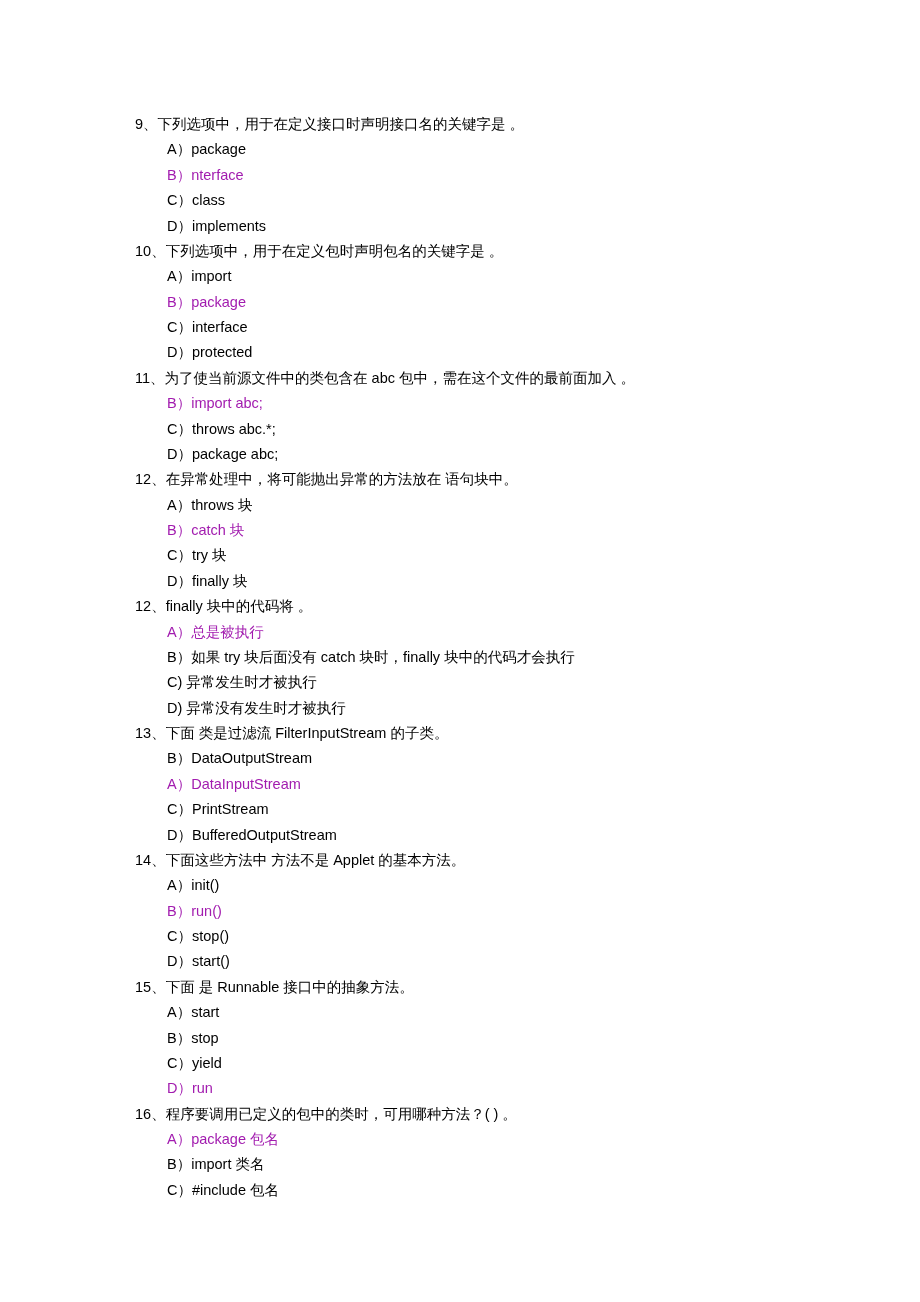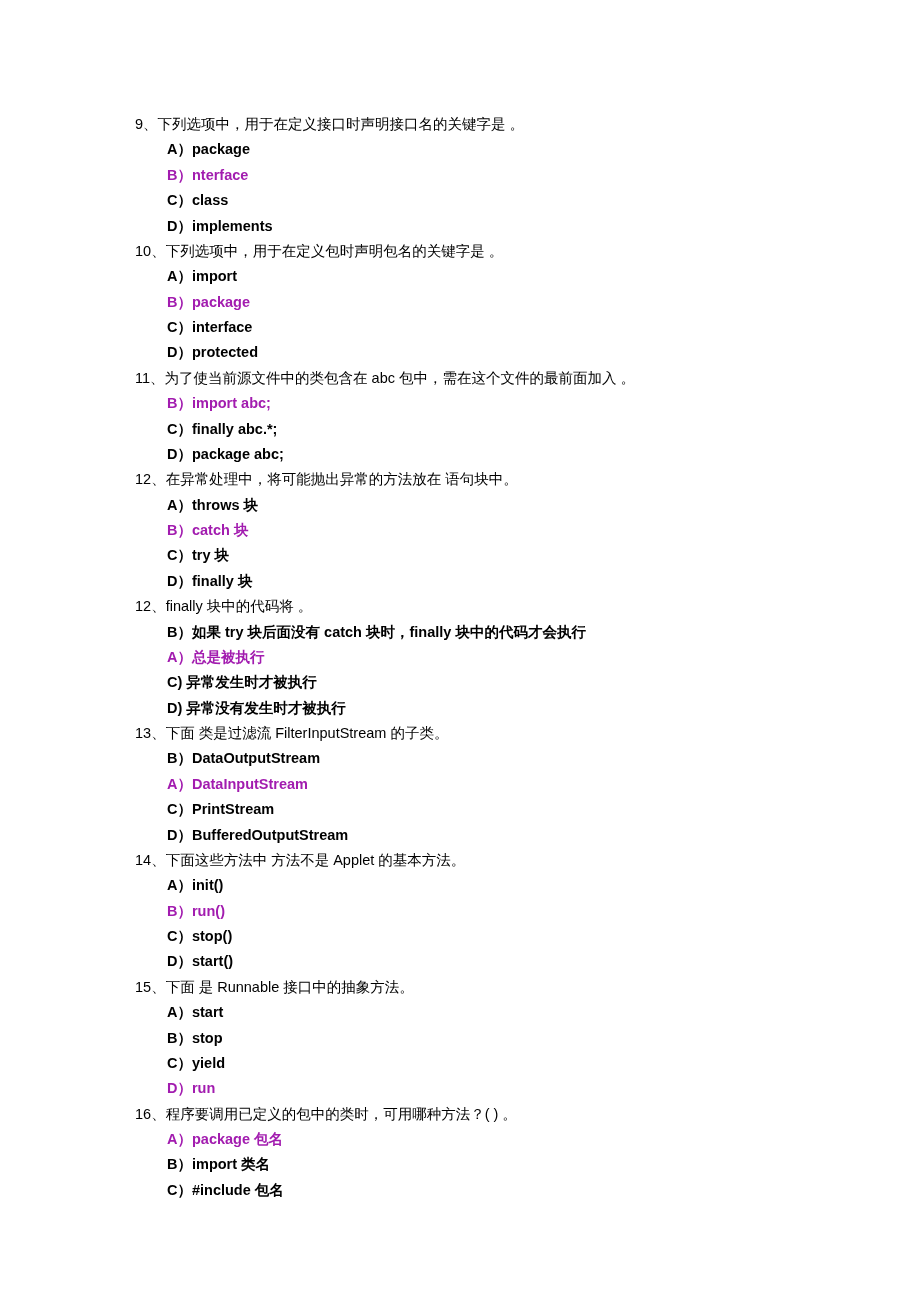--- a/index.html
+++ b/index.html
@@ -13,21 +13,20 @@
   }
   .page {
     padding: 112px 135px 0 135px;
     line-height: 1.75;
   }
   .qline {
     margin: 0;
   }
   .opt {
     padding-left: 32px;
-    font-weight: bold;
   }
   .red {
     color: #a21caf;
   }
 </style>
 </head>
 <body>
 
 <div class="page" id="root">
     <div class="qline"><span>9、</span><span>下列选项中，用于在定义接口时声明接口名的关键字是 。</span></div>
@@ -35,30 +34,30 @@
     <div class="qline opt red">B）nterface</div>
     <div class="qline opt">C）class</div>
     <div class="qline opt">D）implements</div>
     <div class="qline"><span>10、</span><span>下列选项中，用于在定义包时声明包名的关键字是 。</span></div>
     <div class="qline opt">A）import</div>
     <div class="qline opt red">B）package</div>
     <div class="qline opt">C）interface</div>
     <div class="qline opt">D）protected</div>
     <div class="qline"><span>11、</span><span>为了使当前源文件中的类包含在 abc 包中，需在这个文件的最前面加入 。</span></div>
     <div class="qline opt red">B）import abc;</div>
-    <div class="qline opt">C）finally abc.*;</div>
+    <div class="qline opt">C）throws abc.*;</div>
     <div class="qline opt">D）package abc;</div>
     <div class="qline"><span>12、</span><span>在异常处理中，将可能抛出异常的方法放在 语句块中。</span></div>
     <div class="qline opt">A）throws 块</div>
     <div class="qline opt red">B）catch 块</div>
     <div class="qline opt">C）try 块</div>
     <div class="qline opt">D）finally 块</div>
     <div class="qline"><span>12、</span><span>finally 块中的代码将 。</span></div>
+    <div class="qline opt red">A）总是被执行</div>
     <div class="qline opt">B）如果 try 块后面没有 catch 块时，finally 块中的代码才会执行</div>
-    <div class="qline opt red">A）总是被执行</div>
     <div class="qline opt">C) 异常发生时才被执行</div>
     <div class="qline opt">D) 异常没有发生时才被执行</div>
     <div class="qline"><span>13、</span><span>下面 类是过滤流 FilterInputStream 的子类。</span></div>
     <div class="qline opt">B）DataOutputStream</div>
     <div class="qline opt red">A）DataInputStream</div>
     <div class="qline opt">C）PrintStream</div>
     <div class="qline opt">D）BufferedOutputStream</div>
     <div class="qline"><span>14、</span><span>下面这些方法中 方法不是 Applet 的基本方法。</span></div>
     <div class="qline opt">A）init()</div>
     <div class="qline opt red">B）run()</div>

